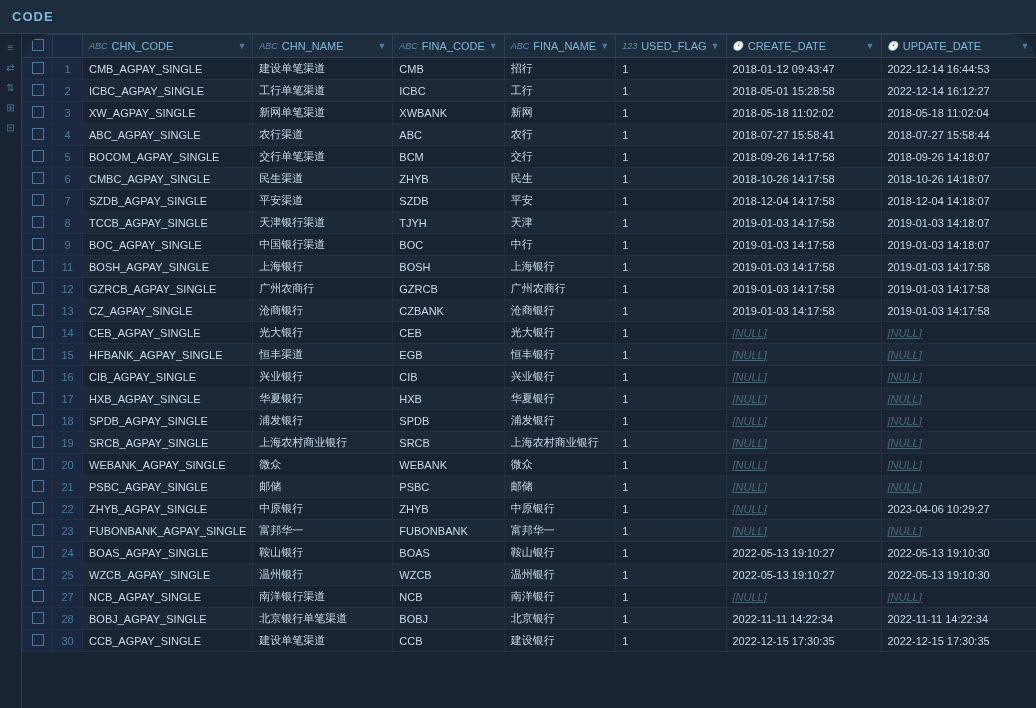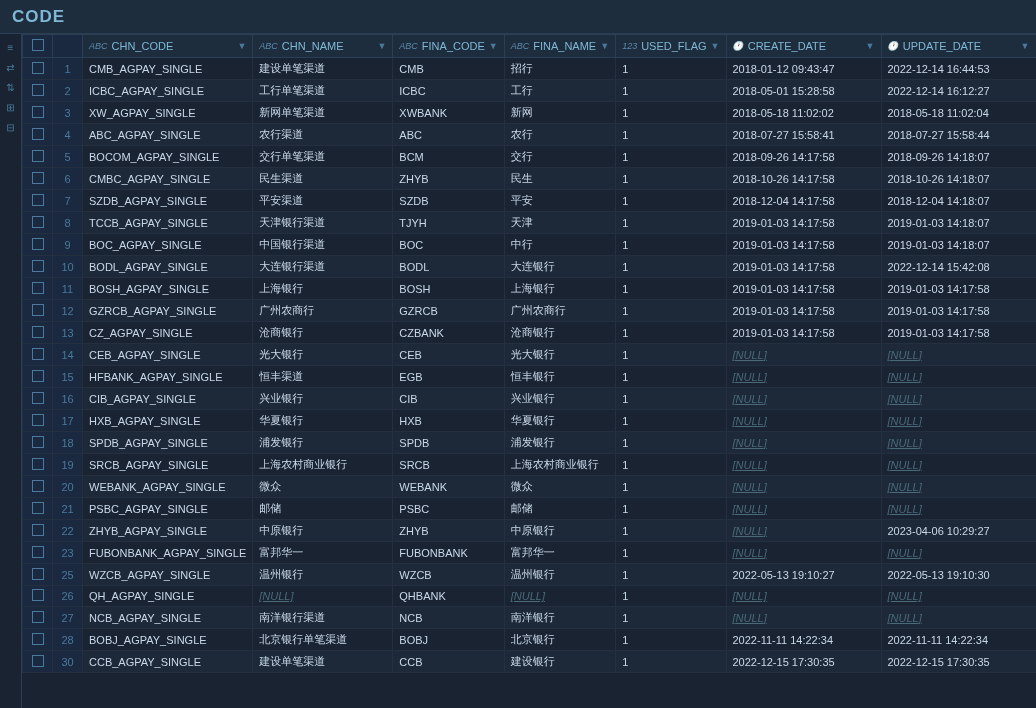--- a/index.html
+++ b/index.html
@@ -20,21 +20,21 @@
     .top-bar {
       display: flex;
       align-items: center;
       background: #1e2d3e;
       border-bottom: 1px solid #2a3f54;
       padding: 2px 4px;
       min-height: 34px;
     }
     .top-bar-title {
       color: #7eb8d4;
-      font-size: 17px;
+      font-size: 13px;
       font-weight: bold;
       padding: 0 8px;
       letter-spacing: 1px;
     }
     .sidebar {
       display: flex;
       flex: 1;
       overflow: hidden;
     }
     .left-panel {
@@ -53,20 +53,21 @@
       color: #4a7a9b;
       display: flex;
       align-items: center;
       justify-content: center;
       font-size: 10px;
       cursor: pointer;
     }
     .table-container {
       flex: 1;
       overflow: auto;
+      border-radius: 29px;
     }
     table {
       border-collapse: collapse;
       width: max-content;
       min-width: 100%;
     }
     thead tr {
       background: #1e2d3e;
       position: sticky;
       top: 0;
@@ -309,31 +310,20 @@
               <td>BOC_AGPAY_SINGLE</td>
               <td>中国银行渠道</td>
               <td>BOC</td>
               <td>中行</td>
               <td>1</td>
               <td>2019-01-03 14:17:58</td>
               <td>2019-01-03 14:18:07</td>
             </tr>
             <tr>
               <td class="row-num chk-col"><span class="chk-box"></span></td>
-              <td class="row-num">10</td>
-              <td>BODL_AGPAY_SINGLE</td>
-              <td>大连银行渠道</td>
-              <td>BODL</td>
-              <td>大连银行</td>
-              <td>1</td>
-              <td>2019-01-03 14:17:58</td>
-              <td>2022-12-14 15:42:08</td>
-            </tr>
-            <tr>
-              <td class="row-num chk-col"><span class="chk-box"></span></td>
               <td class="row-num">11</td>
               <td>BOSH_AGPAY_SINGLE</td>
               <td>上海银行</td>
               <td>BOSH</td>
               <td>上海银行</td>
               <td>1</td>
               <td>2019-01-03 14:17:58</td>
               <td>2019-01-03 14:17:58</td>
             </tr>
             <tr>
@@ -463,39 +453,39 @@
               <td>FUBONBANK_AGPAY_SINGLE</td>
               <td>富邦华一</td>
               <td>FUBONBANK</td>
               <td>富邦华一</td>
               <td>1</td>
               <td><span class="null-val">[NULL]</span></td>
               <td><span class="null-val">[NULL]</span></td>
             </tr>
             <tr>
               <td class="row-num chk-col"><span class="chk-box"></span></td>
+              <td class="row-num">24</td>
+              <td>BOAS_AGPAY_SINGLE</td>
+              <td>鞍山银行</td>
+              <td>BOAS</td>
+              <td>鞍山银行</td>
+              <td>1</td>
+              <td>2022-05-13 19:10:27</td>
+              <td>2022-05-13 19:10:30</td>
+            </tr>
+            <tr>
+              <td class="row-num chk-col"><span class="chk-box"></span></td>
               <td class="row-num">25</td>
               <td>WZCB_AGPAY_SINGLE</td>
               <td>温州银行</td>
               <td>WZCB</td>
               <td>温州银行</td>
               <td>1</td>
               <td>2022-05-13 19:10:27</td>
               <td>2022-05-13 19:10:30</td>
-            </tr>
-            <tr>
-              <td class="row-num chk-col"><span class="chk-box"></span></td>
-              <td class="row-num">26</td>
-              <td>QH_AGPAY_SINGLE</td>
-              <td><span class="null-val">[NULL]</span></td>
-              <td>QHBANK</td>
-              <td><span class="null-val">[NULL]</span></td>
-              <td>1</td>
-              <td><span class="null-val">[NULL]</span></td>
-              <td><span class="null-val">[NULL]</span></td>
             </tr>
             <tr>
               <td class="row-num chk-col"><span class="chk-box"></span></td>
               <td class="row-num">27</td>
               <td>NCB_AGPAY_SINGLE</td>
               <td>南洋银行渠道</td>
               <td>NCB</td>
               <td>南洋银行</td>
               <td>1</td>
               <td><span class="null-val">[NULL]</span></td>

